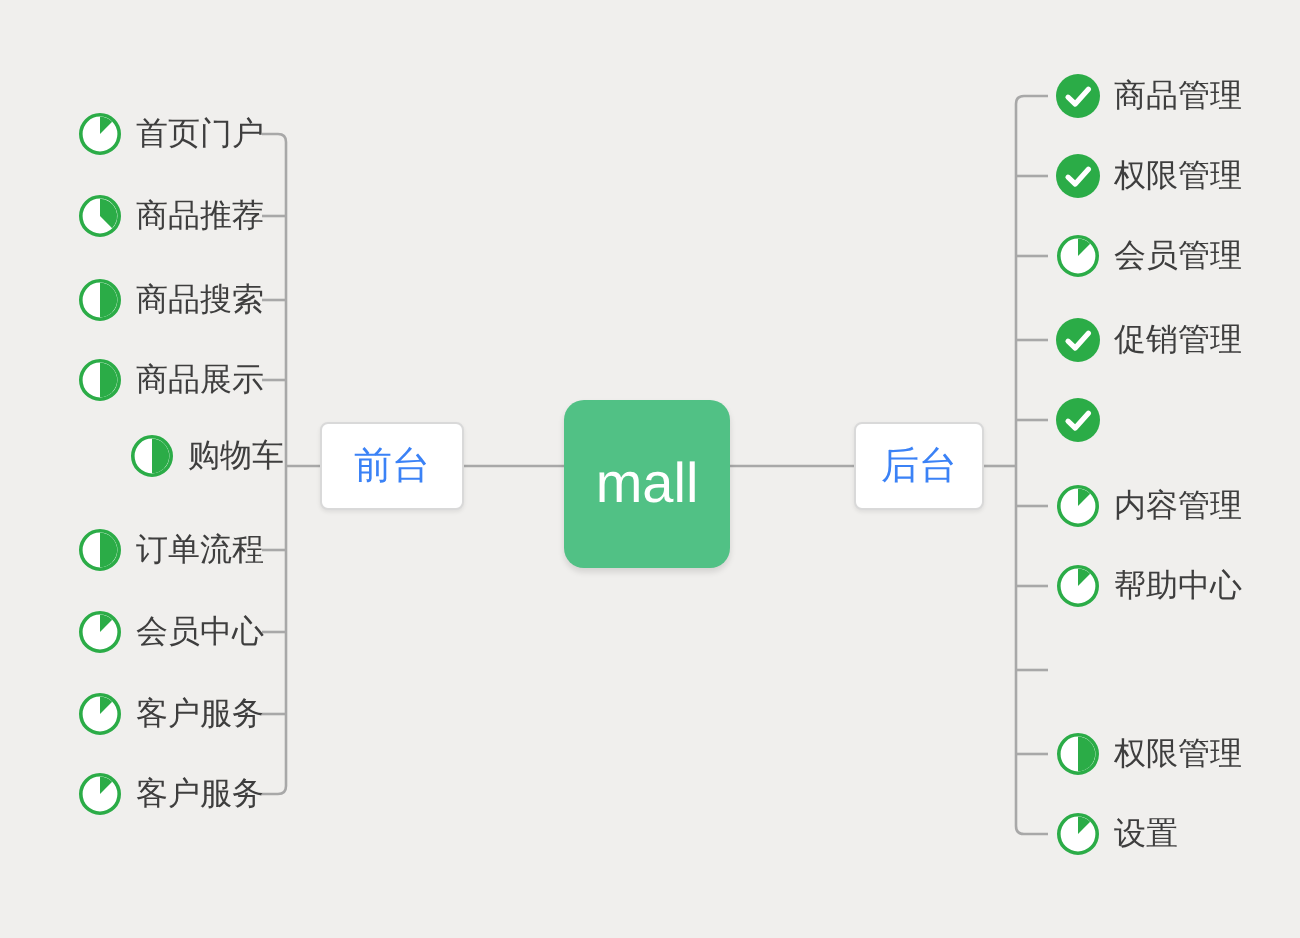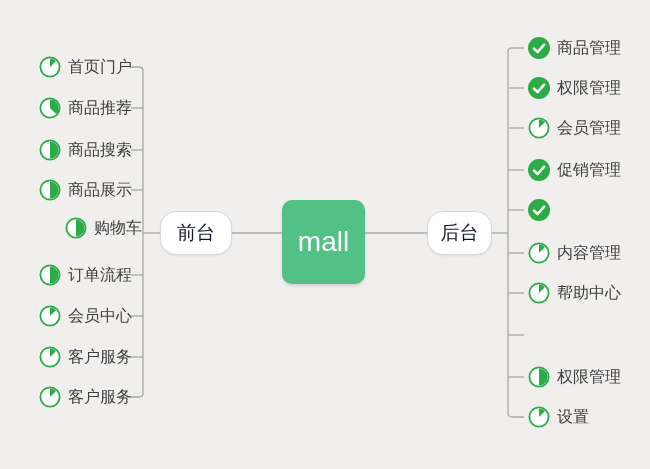--- a/index.html
+++ b/index.html
@@ -14,22 +14,22 @@
   .node{
     position:absolute;display:flex;align-items:center;justify-content:center;
     box-sizing:border-box;
   }
   .node-root{
     left:282px;top:200px;width:83px;height:84px;
     border-radius:10px;color:#fff;font-size:28px;
     box-shadow:0 2px 3px rgba(0,0,0,0.12);
   }
   .node-branch{
-    background:#fff;border:1px solid #d9d9d9;border-radius:16px;
-    color:#0f172a;font-size:19px;
+    background:#fff;border:1px solid #d9d9d9;border-radius:4px;
+    color:#3b82f6;font-size:19px;
     box-shadow:0 1px 2px rgba(0,0,0,0.08);
   }
   .node-front{left:160px;top:211px;width:72px;height:44px;}
   .node-back{left:427px;top:211px;width:65px;height:44px;}
   .leaf{
     position:absolute;height:26px;display:flex;align-items:center;gap:7px;
     font-size:16px;color:#3e3e3e;white-space:nowrap;font-family:Liberation Mono, monospace;
   }
   .leaf .icon{width:22px;height:22px;display:inline-flex;flex:0 0 22px;}
   .leaf .icon svg{display:block;}

